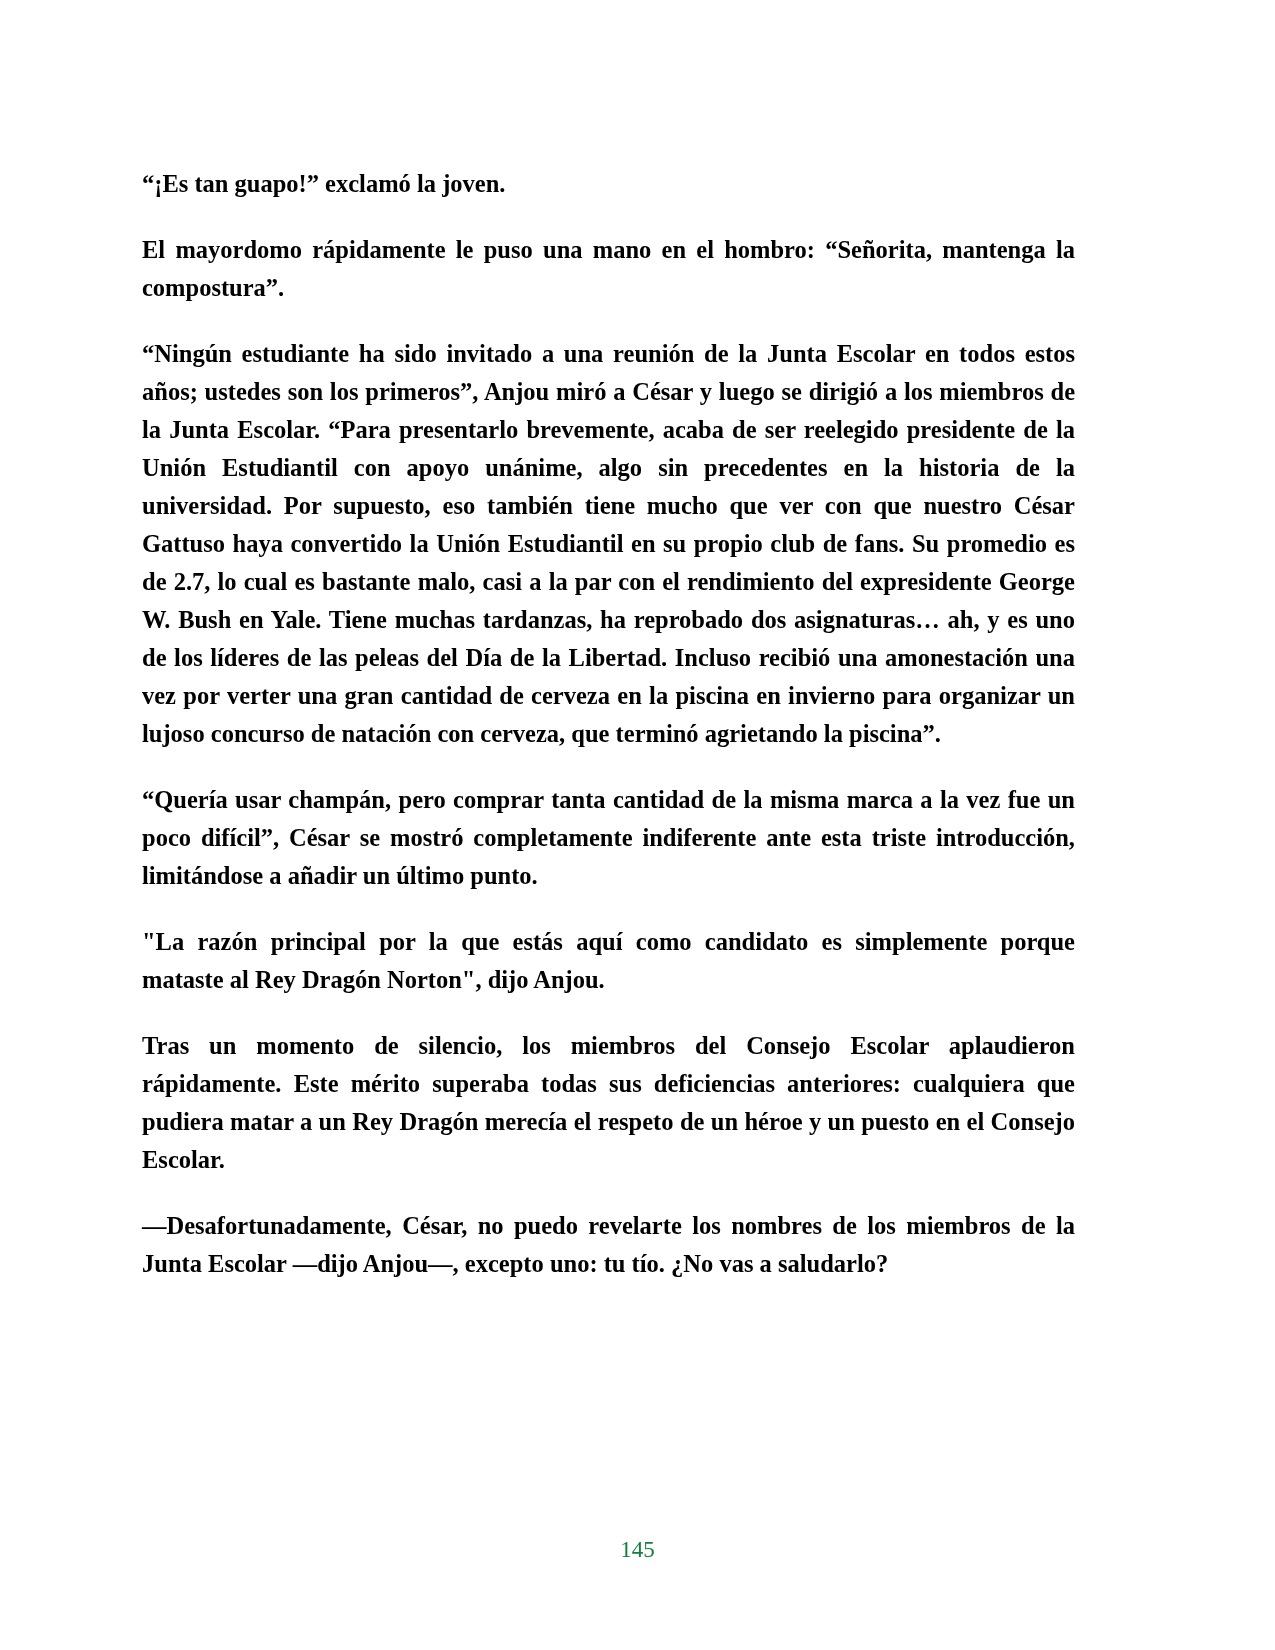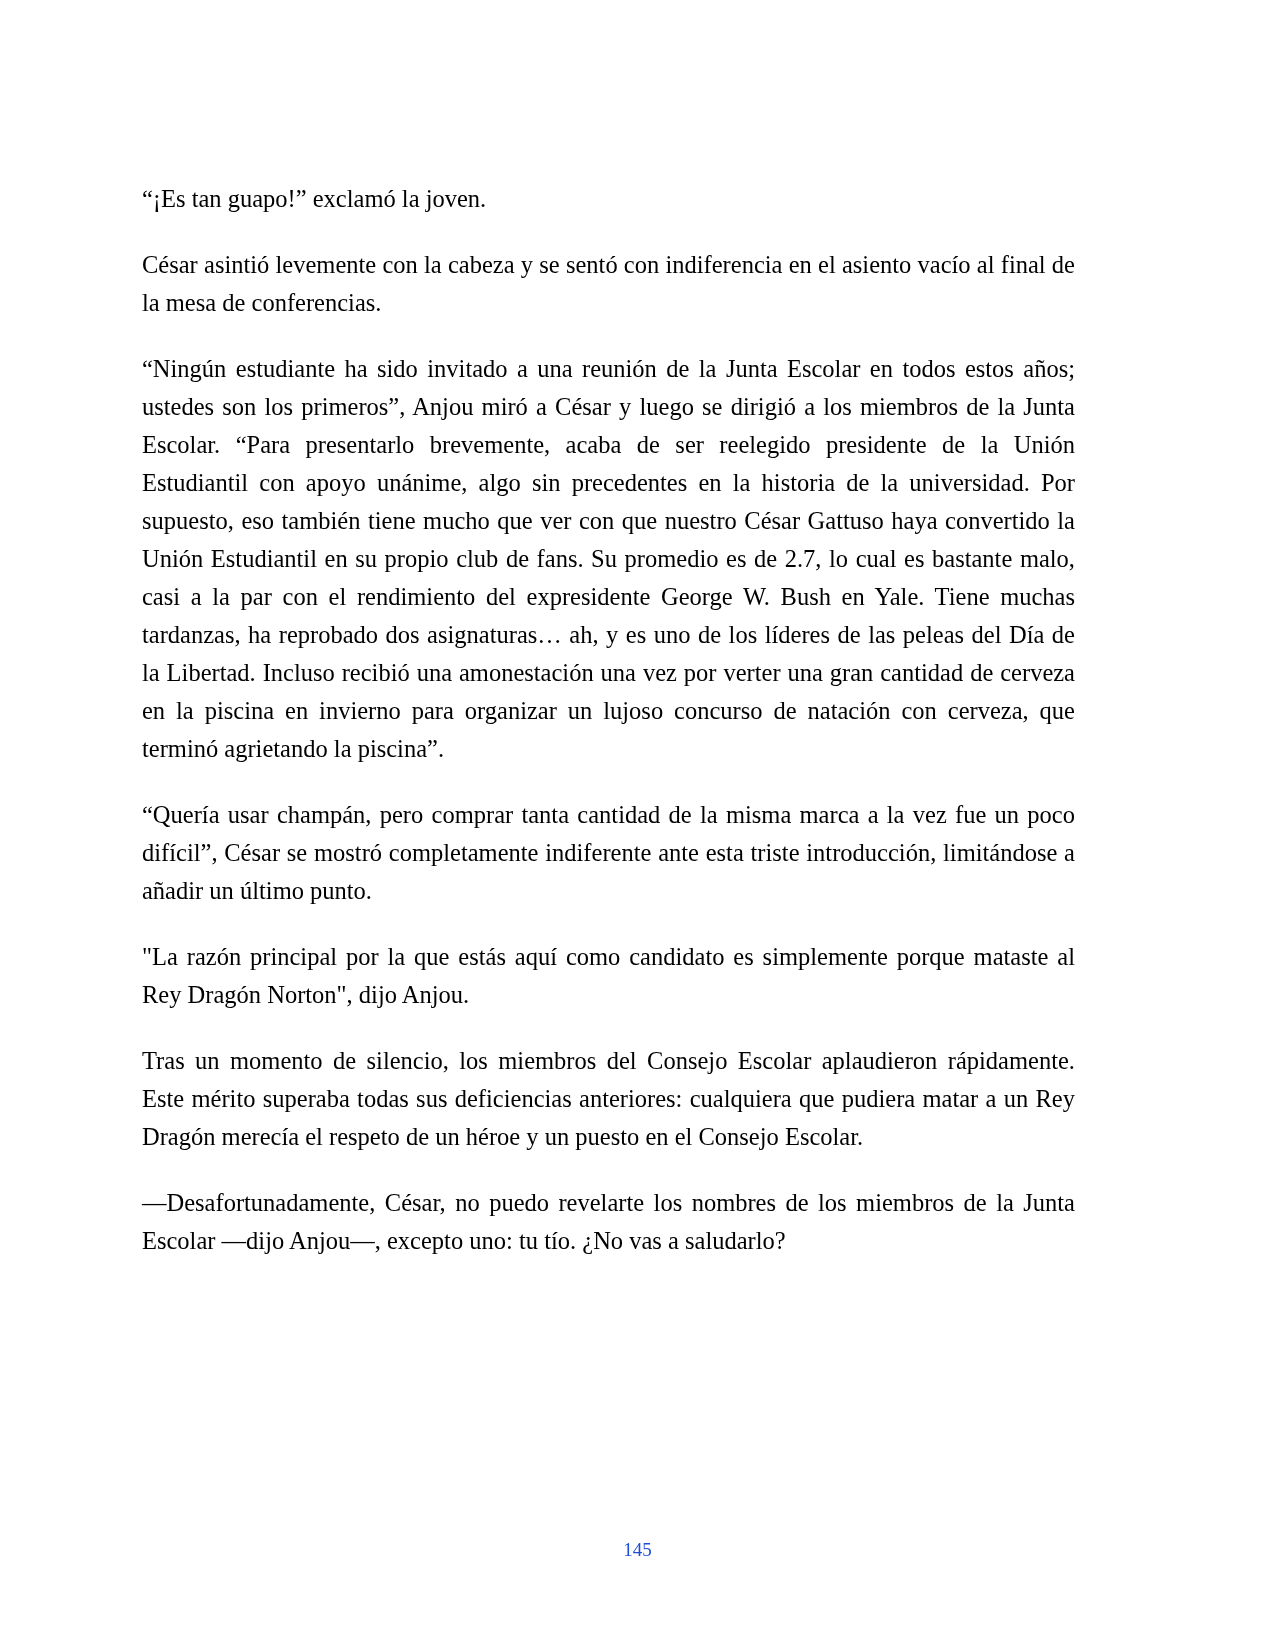--- a/index.html
+++ b/index.html
@@ -11,22 +11,23 @@
     position: relative;
     width: 1275px;
     height: 1650px;
     background: #ffffff;
     box-sizing: border-box;
     overflow: hidden;
   }
   .text-block {
     position: absolute;
     left: 142px;
-    top: 180px;
+    top: 165px;
     width: 933px;
+    font-weight: bold;
   }
   .para {
     font-family: "Liberation Serif", "DejaVu Serif", serif;
     font-size: 24.5px;
     line-height: 38px;
     color: #000000;
     text-align: justify;
     text-justify: inter-word;
     margin: 0 0 28px 0;
     hyphens: none;
@@ -35,33 +36,33 @@
   .para:last-child {
     margin-bottom: 6px;
   }
   .page-number {
     position: absolute;
     left: 0;
     right: 0;
     top: 1536px;
     text-align: center;
     font-family: "Liberation Serif", "DejaVu Serif", serif;
-    font-size: 19px;
+    font-size: 23px;
     line-height: 28px;
-    color: #1d4ed8;
+    color: #15803d;
   }
 </style>
 </head>
 <body>
 
 <div class="page">
 
   <div class="text-block">
     <p class="para">“¡Es tan guapo!” exclamó la joven.</p>
-    <p class="para">César asintió levemente con la cabeza y se sentó con indiferencia en el asiento vacío al final de la mesa de conferencias.</p>
+    <p class="para">El mayordomo rápidamente le puso una mano en el hombro: “Señorita, mantenga la compostura”.</p>
     <p class="para">“Ningún estudiante ha sido invitado a una reunión de la Junta Escolar en todos estos años; ustedes son los primeros”, Anjou miró a César y luego se dirigió a los miembros de la Junta Escolar. “Para presentarlo brevemente, acaba de ser reelegido presidente de la Unión Estudiantil con apoyo unánime, algo sin precedentes en la historia de la universidad. Por supuesto, eso también tiene mucho que ver con que nuestro César Gattuso haya convertido la Unión Estudiantil en su propio club de fans. Su promedio es de 2.7, lo cual es bastante malo, casi a la par con el rendimiento del expresidente George W. Bush en Yale. Tiene muchas tardanzas, ha reprobado dos asignaturas… ah, y es uno de los líderes de las peleas del Día de la Libertad. Incluso recibió una amonestación una vez por verter una gran cantidad de cerveza en la piscina en invierno para organizar un lujoso concurso de natación con cerveza, que terminó agrietando la piscina”.</p>
     <p class="para">“Quería usar champán, pero comprar tanta cantidad de la misma marca a la vez fue un poco difícil”, César se mostró completamente indiferente ante esta triste introducción, limitándose a añadir un último punto.</p>
     <p class="para">"La razón principal por la que estás aquí como candidato es simplemente porque mataste al Rey Dragón Norton", dijo Anjou.</p>
     <p class="para">Tras un momento de silencio, los miembros del Consejo Escolar aplaudieron rápidamente. Este mérito superaba todas sus deficiencias anteriores: cualquiera que pudiera matar a un Rey Dragón merecía el respeto de un héroe y un puesto en el Consejo Escolar.</p>
     <p class="para">—Desafortunadamente, César, no puedo revelarte los nombres de los miembros de la Junta Escolar —dijo Anjou—, excepto uno: tu tío. ¿No vas a saludarlo?</p>
   </div>
 
   <div class="page-number">145</div>
 
 </div>

